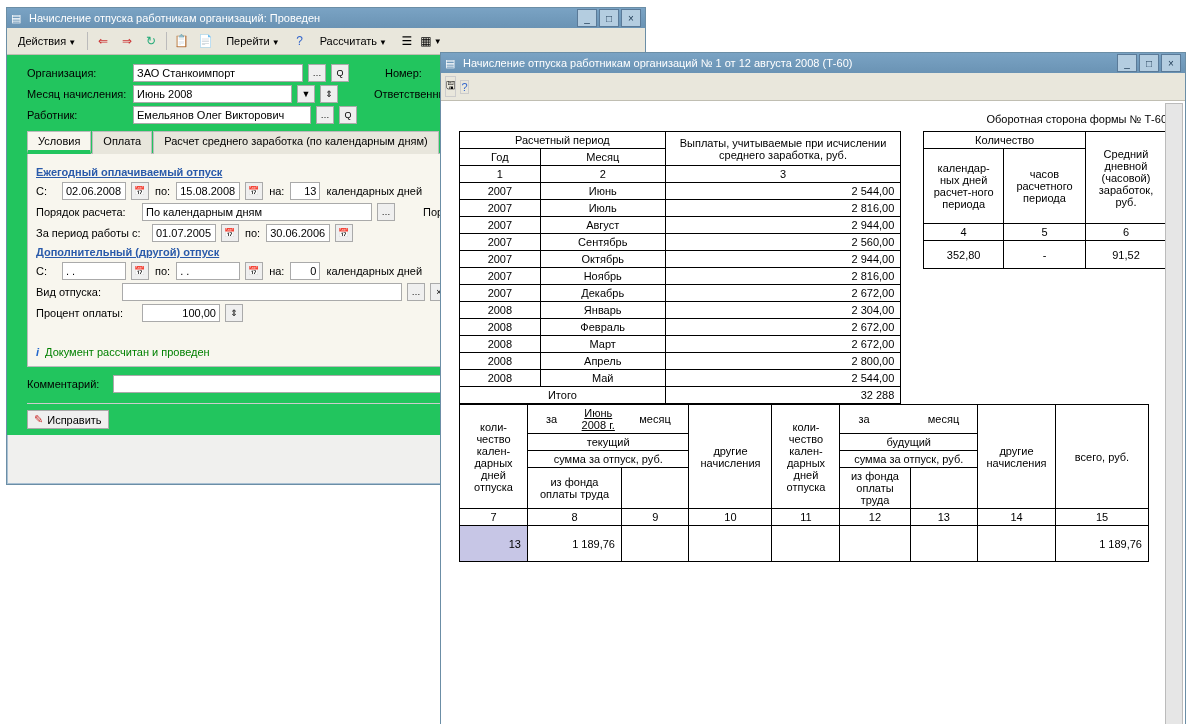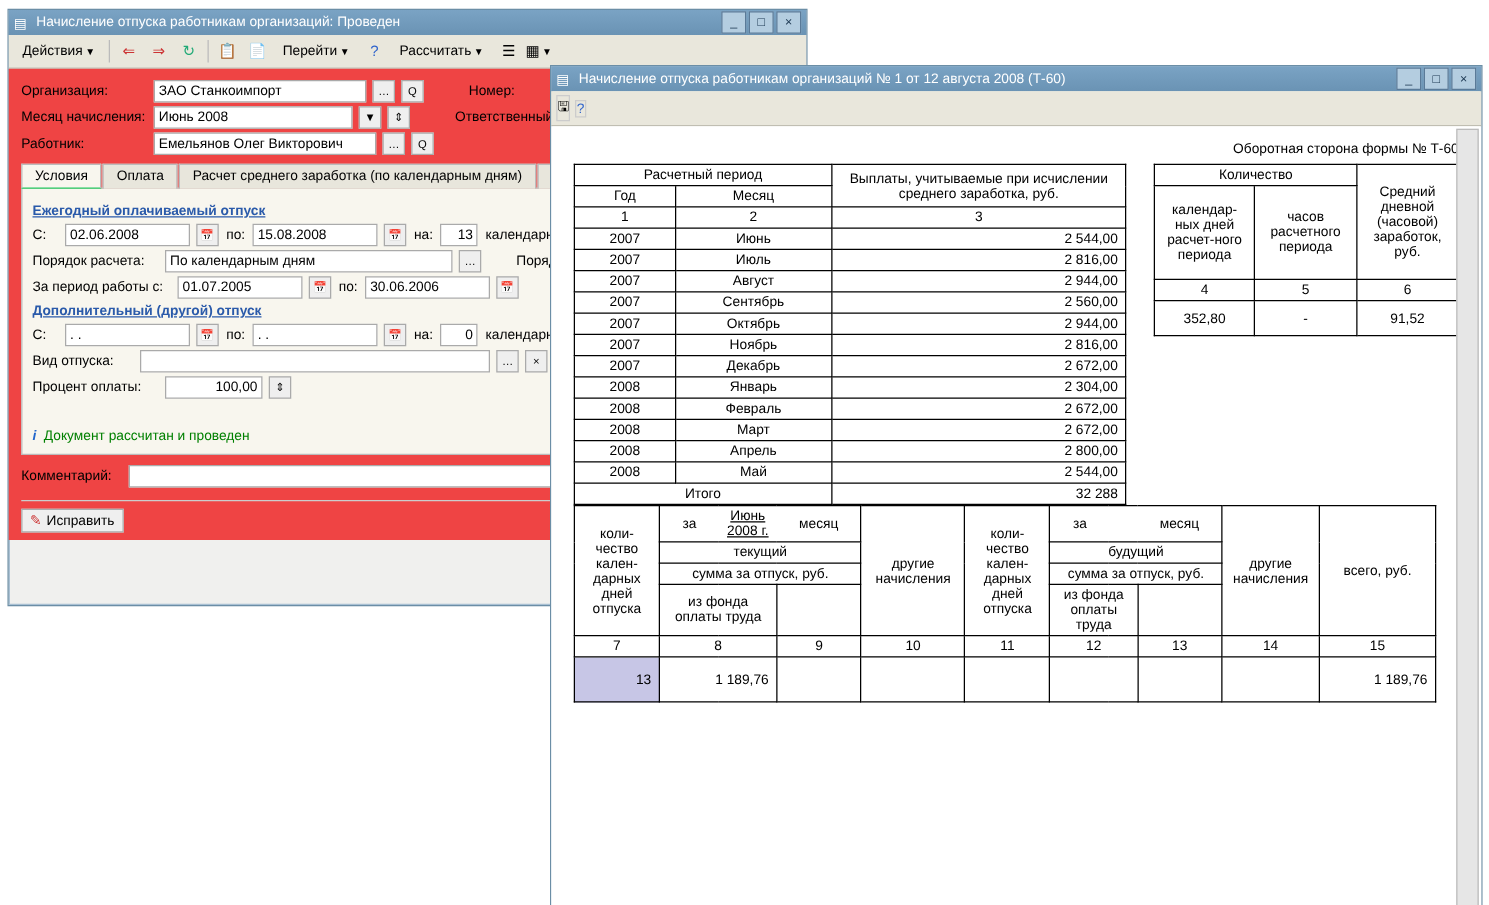--- a/index.html
+++ b/index.html
@@ -54,21 +54,21 @@
   }
   .toolbar .sep { width: 1px; height: 18px; background: #bbb; margin: 0 2px; }
   .toolbar .ic {
     width: 20px; height: 18px;
     border: 1px solid transparent;
     display:flex; align-items:center; justify-content:center;
     cursor:pointer;
     font-size: 12px;
   }
   .drop { font-size: 8px; margin-left: 2px; }
-  .body-pane { padding: 6px 10px; background: #ef4444; }
+  .body-pane { padding: 6px 20px; background: #22c55e; }
   .row { display: flex; align-items: center; margin: 3px 0; gap: 6px; }
   .lbl { width: 100px; }
   .field {
     background: #fff;
     border: 1px solid #aaa;
     height: 18px;
     padding: 0 3px;
     display: flex; align-items: center;
     box-sizing: border-box;
   }
@@ -81,30 +81,30 @@
   .tab {
     padding: 3px 10px;
     border: 1px solid #bbb;
     border-bottom: none;
     background: #e8e6dc;
     margin-right: 1px;
     position: relative;
     top: 1px;
     cursor:pointer;
   }
-  .tab.active { background: #f8f6ee; border-bottom: 1px solid #22c55e; }
+  .tab.active { background: #f8f6ee; border-bottom: 4px solid #22c55e; }
   .inner-panel {
     border: 1px solid #bbb;
     border-top: none;
     padding: 8px;
     background: #f8f6ee;
   }
   .section-hdr { color: #2a5aaa; font-weight: bold; text-decoration: underline; margin: 4px 0; }
   .small-lbl { }
-  .short-field { width: 100px; }
+  .short-field { width: 64px; }
   .info-bar {
     margin-top: 24px;
     display:flex; align-items:center; gap:6px;
     color: #008000;
   }
   .info-bar .info-icon { color:#2266cc; font-style:italic; font-weight:bold; }
   .footer-row { display:flex; align-items:center; margin-top:10px; border-top:1px solid #ccc; padding-top:6px; }
   .btn-fix { border:1px solid #aaa; padding:2px 6px; background:#efefef; cursor:pointer; display:inline-flex; align-items:center; gap:4px; }
 
   

